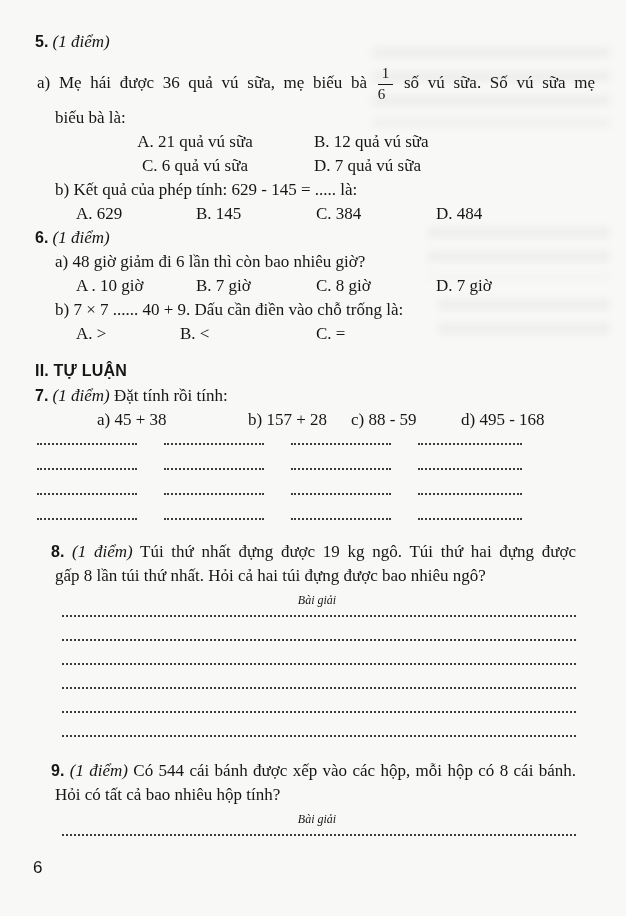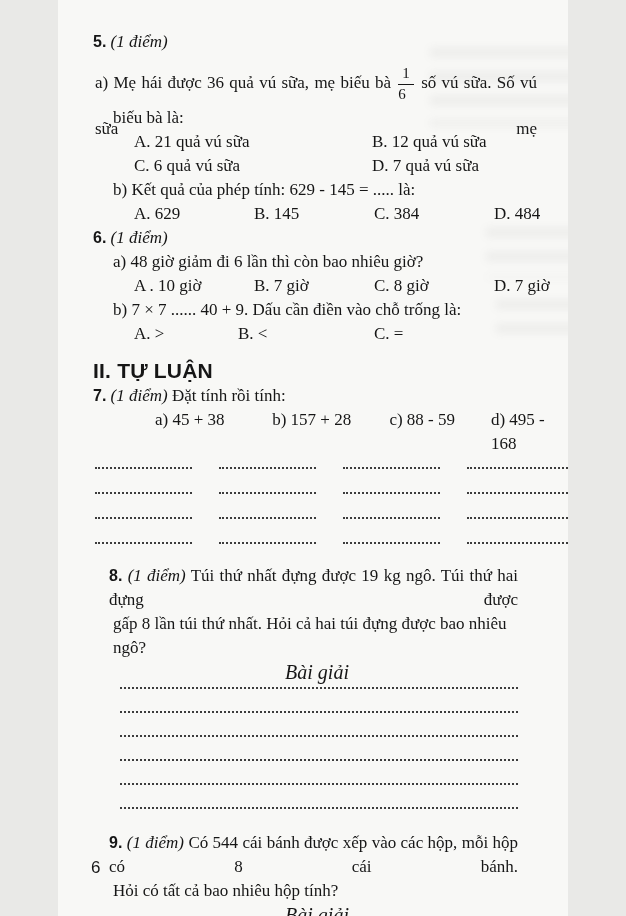--- a/index.html
+++ b/index.html
@@ -1,57 +1,57 @@
 <!DOCTYPE html>
 <html><head>
 <meta charset="utf-8">
 <style>
   html,body { margin:0; padding:0; }
   body { background:#e9e9e7; }
   .page {
     position:relative;
-    width:510px; height:916px;
+    width:626px; height:916px;
     margin:0 auto;
     background:#f8f8f6;
     color:#161616;
     font-family:"Liberation Serif", serif;
     font-size:17px;
     overflow:hidden;
     box-sizing:border-box;
     padding-top:30px;
   }
   .line { line-height:24px; }
   .qhead { margin-left:35px; }
   .qnum { font-weight:700; font-family:"Liberation Sans", sans-serif; font-size:16px; }
   .pts  { font-style:italic; }
   .sub  { margin-left:55px; }
   .jline { text-align:justify; text-align-last:justify; text-justify:inter-word;margin-left:16px; }
   .q5a-line1 { margin-left:37px; margin-right:31px; margin-top:6px; line-height:46px; height:46px; }
   .frac { display:inline-block; text-align:center; font-size:15px; line-height:1.15; vertical-align:middle; margin:0 2px; }
   .frac .fnum { display:block; padding:0 4px 1px; border-bottom:1.6px solid #161616; }
   .frac .fden { display:block; padding-top:1px; }
   .optrow { display:flex; margin-left:76px; }
-  .opts2 .cA { width:238px; }
+  .opts2 .cA { width:238px;text-align:center; }
   .opts4 .cw { width:120px; }
   .opts3 .c1 { width:104px; }
   .opts3 .c2 { width:136px; }
   .section-heading {
     margin:12px 0 0 35px; line-height:26px;
-    font-family:"Liberation Sans", sans-serif; font-weight:700; font-size:21px;
+    font-family:"Liberation Sans", sans-serif; font-weight:700; font-size:16px;
     letter-spacing:0.2px;
   }
   .q7items { display:flex; margin-left:53px; }
-  .q7items .i1 { width:127px;margin-left:44px; } .q7items .i2 { width:127px; } .q7items .i3 { width:110px;font-family:Liberation Serif, serif; }
+  .q7items .i1 { width:127px;margin-left:44px; } .q7items .i2 { width:127px;text-align:center; } .q7items .i3 { width:110px;font-family:Liberation Serif, serif; }
   .agrid { margin-top:8px; }
   .agrid-row { display:flex; margin-left:37px; margin-bottom:20px; }
   .agrid-row .seg { width:100px; height:3px; border-bottom:2px dotted #3c3c3c; margin-right:27px; }
   .agrid-row .seg:last-child { width:104px; margin-right:0; }
   .wordwrap { margin-left:35px; margin-right:50px; }
   .wordwrap .cont { margin-left:20px; }
-  .solution { text-align:center; font-style:italic; font-size:20px; line-height:24px;padding-left:8px; }
+  .solution { text-align:center; font-style:italic; font-size:12px; line-height:24px;padding-left:8px; }
   .sline { margin:3px 50px 22px 62px; height:0; border-bottom:2px dotted #3c3c3c; }
   .q8 { margin-top:16px; }
   .q9 { margin-top:22px; }
   .page-number {
     position:absolute; top:858px; left:33px;
     font-family:"Liberation Sans", sans-serif; font-size:17px;
   }
   
   .ghost { position:absolute; pointer-events:none; opacity:0.25; filter:blur(4px);
     background:repeating-linear-gradient(180deg, rgba(110,110,110,0.35) 0 9px, transparent 9px 24px); }

